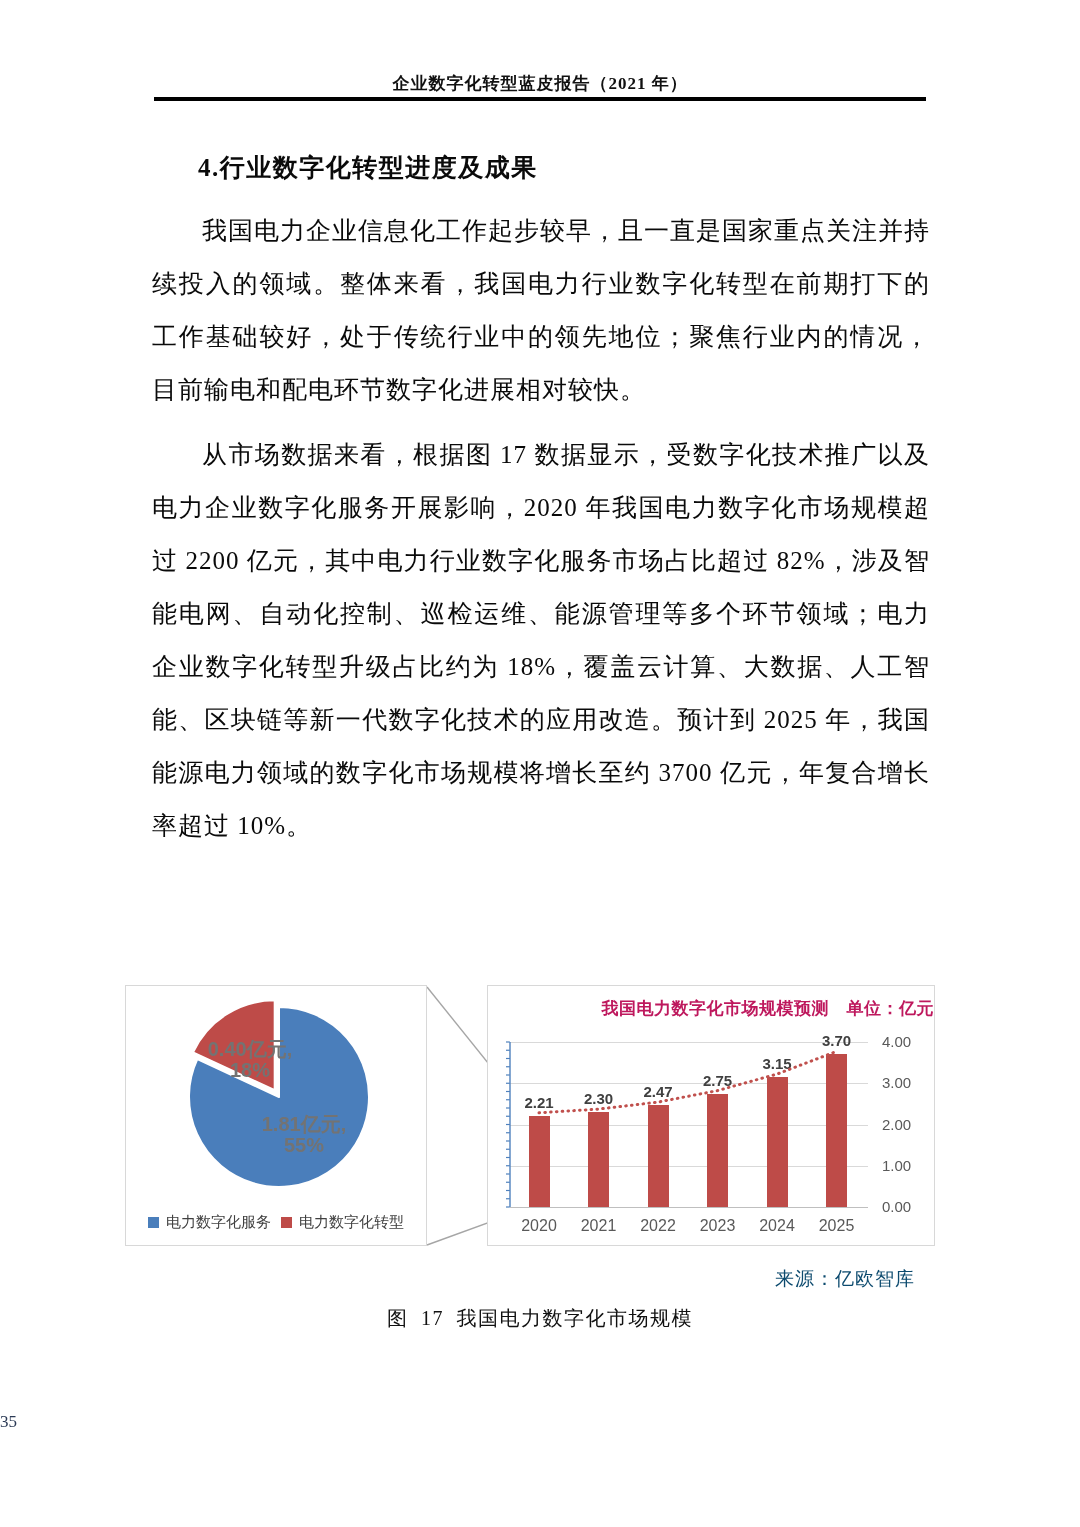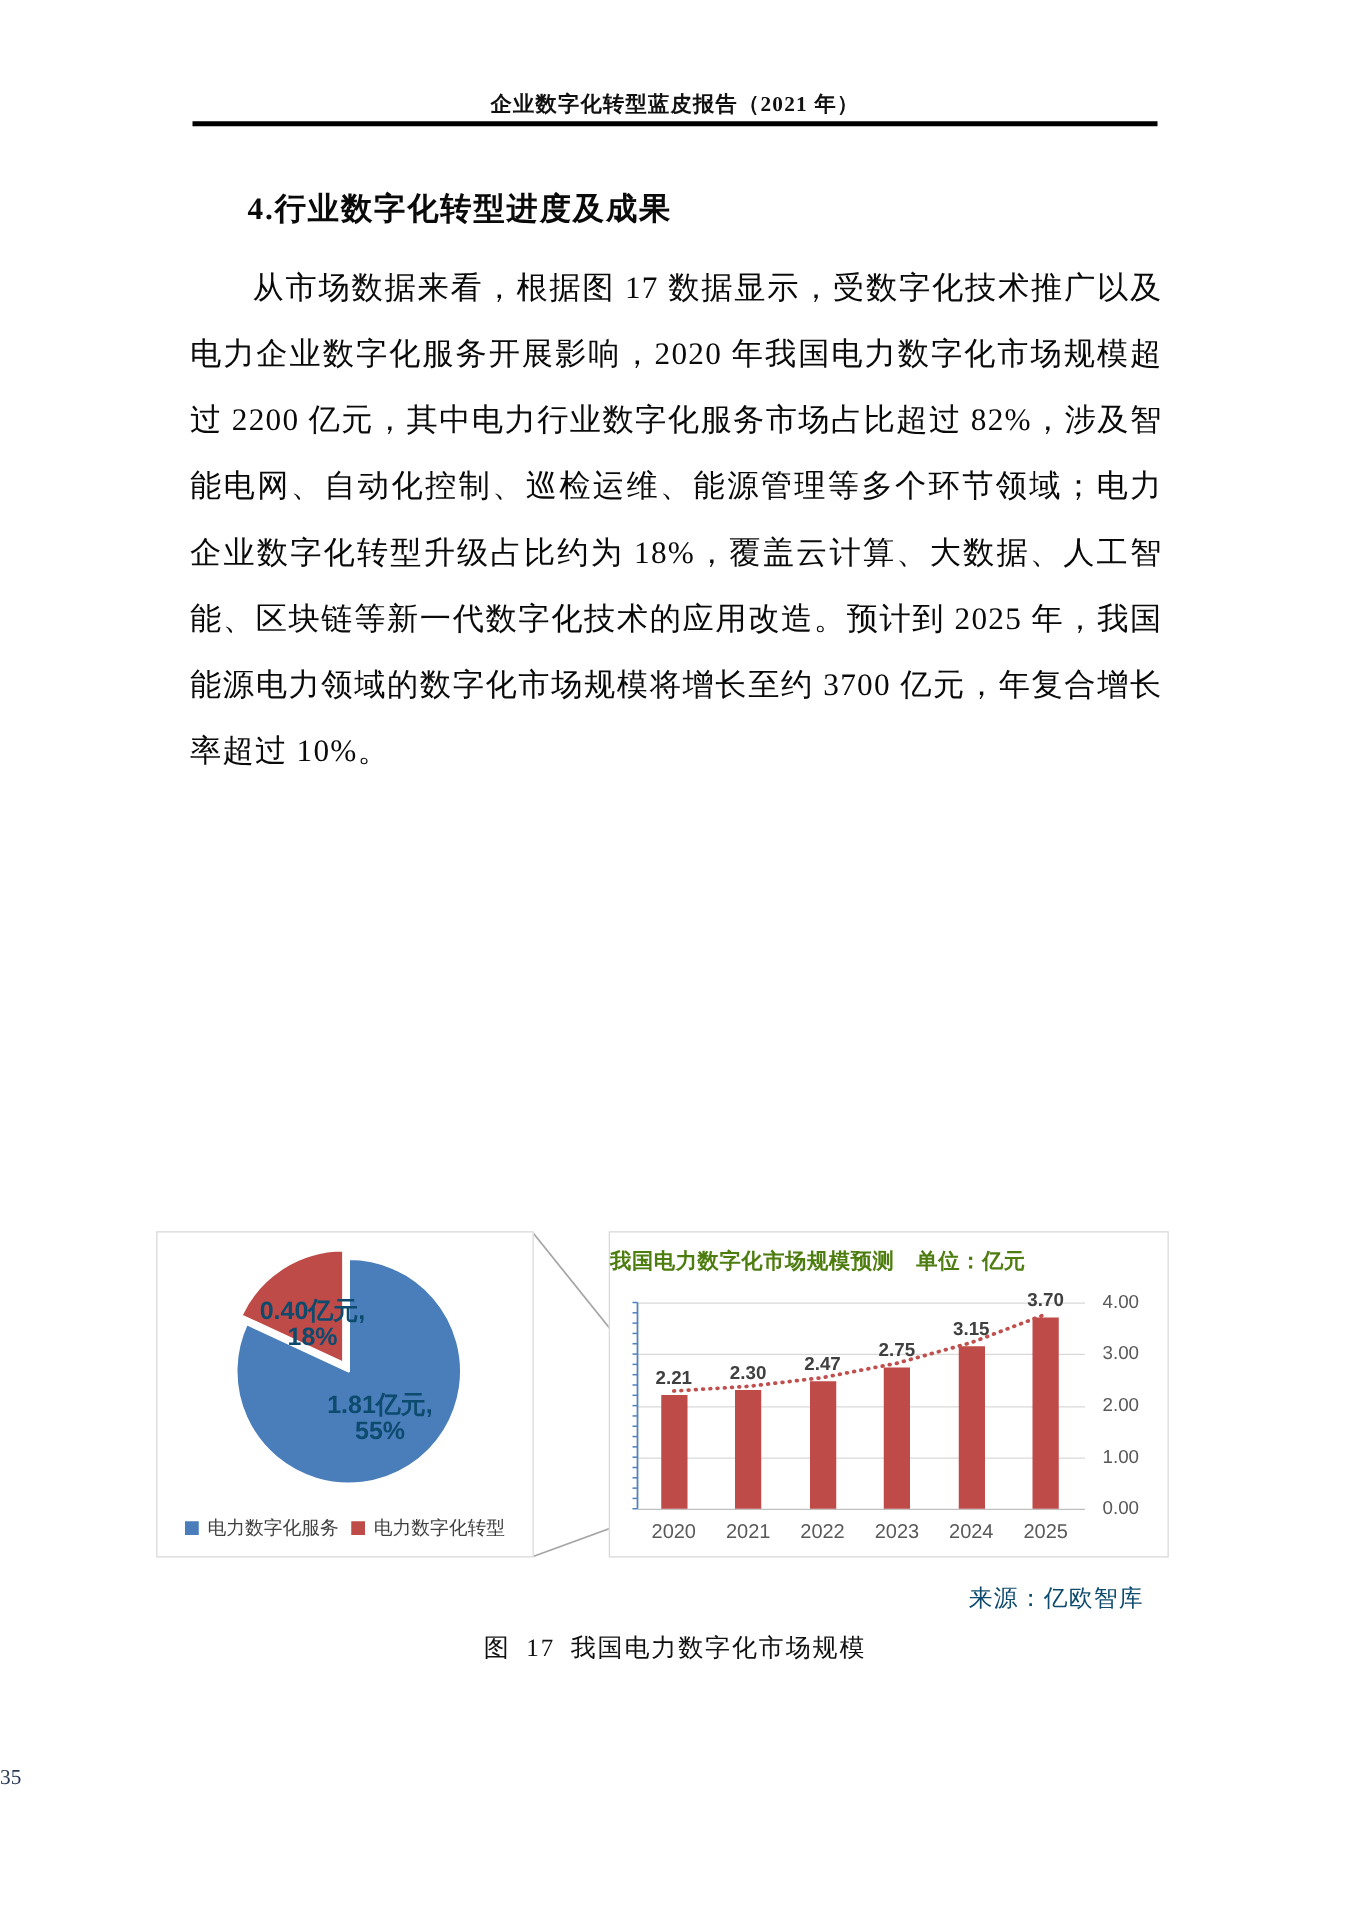--- a/index.html
+++ b/index.html
@@ -33,37 +33,37 @@
   .figure { position:absolute; left:0; top:985px; width:1080px; height:263px; }
   .connector-svg { position:absolute; left:0; top:0; width:1080px; height:263px; pointer-events:none; }
   .chart-panel {
     position:absolute; top:0; background:#fff; border:1px solid #d8d8d8;
     font-family:"Liberation Sans","DejaVu Sans",sans-serif;
   }
   .pie-panel  { left:125px; width:302px; height:261px; }
   .bar-panel  { left:487px; width:448px; height:261px; }
   .pie-svg { position:absolute; left:43px; top:1px; width:220px; height:220px; }
   .pie-label {
-    position:absolute; text-align:center; font-weight:bold; color:#0c4a6e;
+    position:absolute; text-align:center; font-weight:bold; color:#737373;
     font-size:20px; line-height:21px;
   }
   .pie-label span { display:block; }
   .pie-label-small { left:58px;  top:53px;  width:132px; }
   .pie-label-big   { left:110px; top:128px; width:136px; }
   .pie-legend {
     position:absolute; left:0; bottom:13px; width:100%;
     display:flex; justify-content:center; align-items:center; gap:10px;
     font-size:15px; color:#404040;
   }
   .legend-item { display:flex; align-items:center; gap:7px; }
   .swatch { width:11px; height:11px; display:inline-block; }
   
   .bar-title {
-    position:absolute; left:0; top:11px; width:100%; text-align:left;
-    font-size:17px; font-weight:bold; color:#4d7c0f; letter-spacing:0.5px;
+    position:absolute; left:0; top:11px; width:100%; text-align:right;
+    font-size:17px; font-weight:bold; color:#be185d; letter-spacing:0.5px;
   }
   .bar-plot { position:absolute; left:0; top:0; width:448px; height:261px; }
   .gridline { position:absolute; left:22px; width:358px; height:1px; background:#d9d9d9; }
   .gridline.base { background:#bfbfbf; }
   .bar { position:absolute; width:21px; background:#be4b48; }
   .bar-value {
     position:absolute; width:64px; text-align:center;
     font-size:15px; font-weight:bold; color:#404040;
   }
   .x-label {
@@ -89,20 +89,21 @@
 </head>
 <body>
 
 <div class="page">
 
   <div class="header-title">企业数字化转型蓝皮报告（2021 年）</div>
   <div class="header-rule"></div>
 
   <div class="body-text">
     <div class="section-heading">4.行业数字化转型进度及成果</div>
+    <p class="para">我国电力企业信息化工作起步较早，且一直是国家重点关注并持续投入的领域。整体来看，我国电力行业数字化转型在前期打下的工作基础较好，处于传统行业中的领先地位；聚焦行业内的情况，目前输电和配电环节数字化进展相对较快。</p>
     <p class="para">从市场数据来看，根据图 17 数据显示，受数字化技术推广以及电力企业数字化服务开展影响，2020 年我国电力数字化市场规模超过 2200 亿元，其中电力行业数字化服务市场占比超过 82%，涉及智能电网、自动化控制、巡检运维、能源管理等多个环节领域；电力企业数字化转型升级占比约为 18%，覆盖云计算、大数据、人工智能、区块链等新一代数字化技术的应用改造。预计到 2025 年，我国能源电力领域的数字化市场规模将增长至约 3700 亿元，年复合增长率超过 10%。</p>
   </div>
 
   <div class="figure">
 
     <svg class="connector-svg">
       <line x1="427" y1="2" x2="529" y2="129" stroke="#a6a6a6" stroke-width="1.4"></line>
       <line x1="427" y1="260" x2="531" y2="222" stroke="#a6a6a6" stroke-width="1.4"></line>
     </svg>
 

